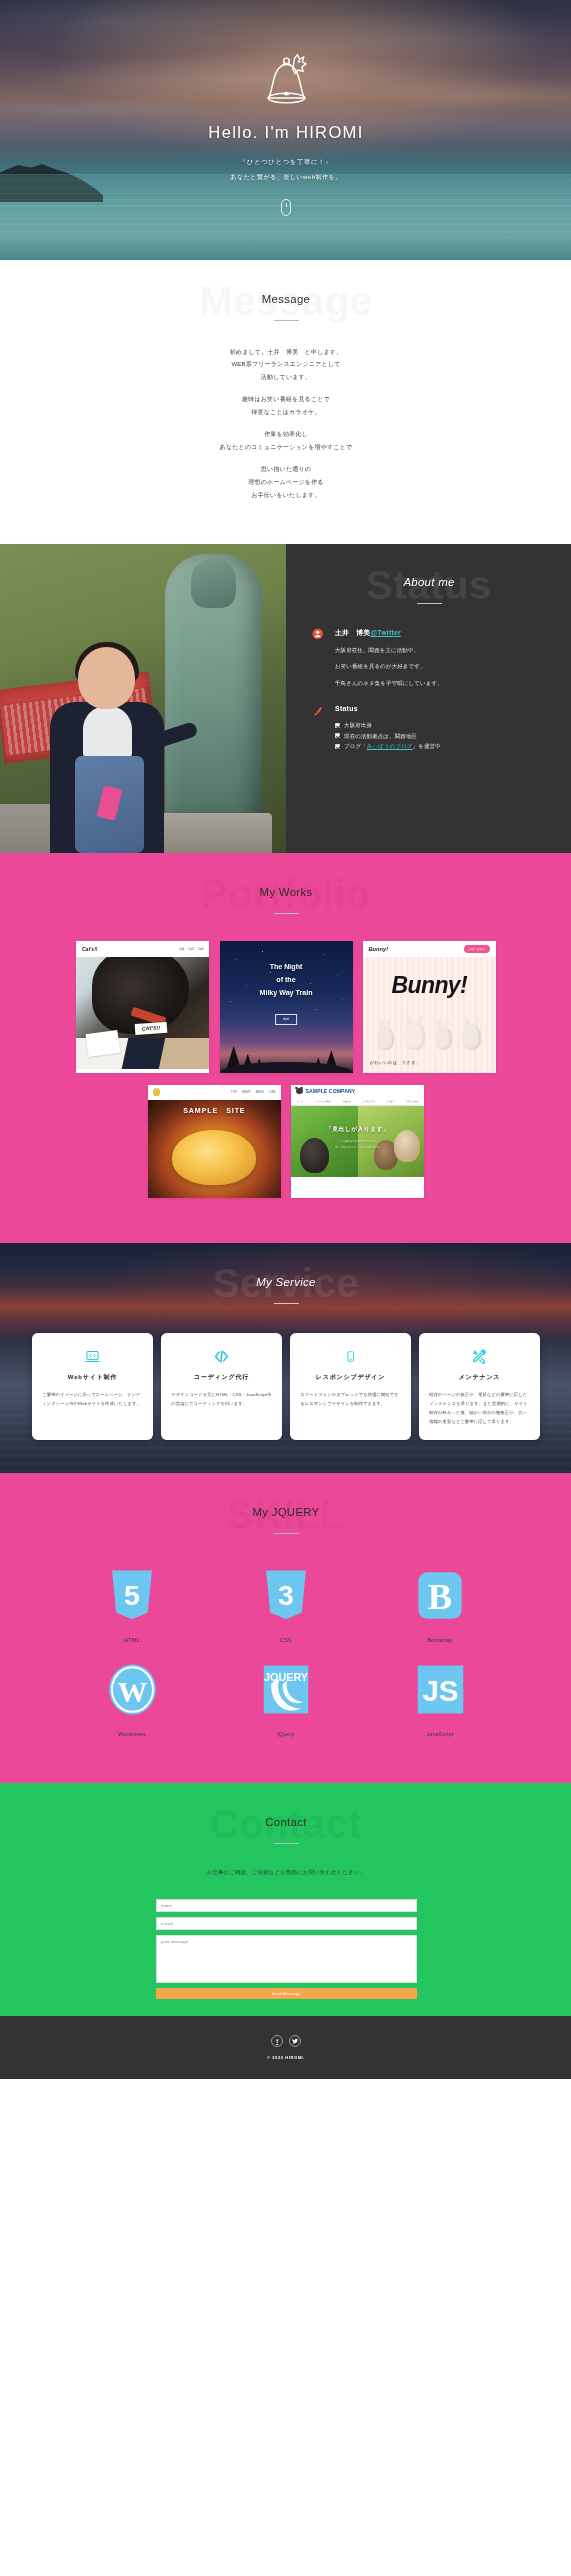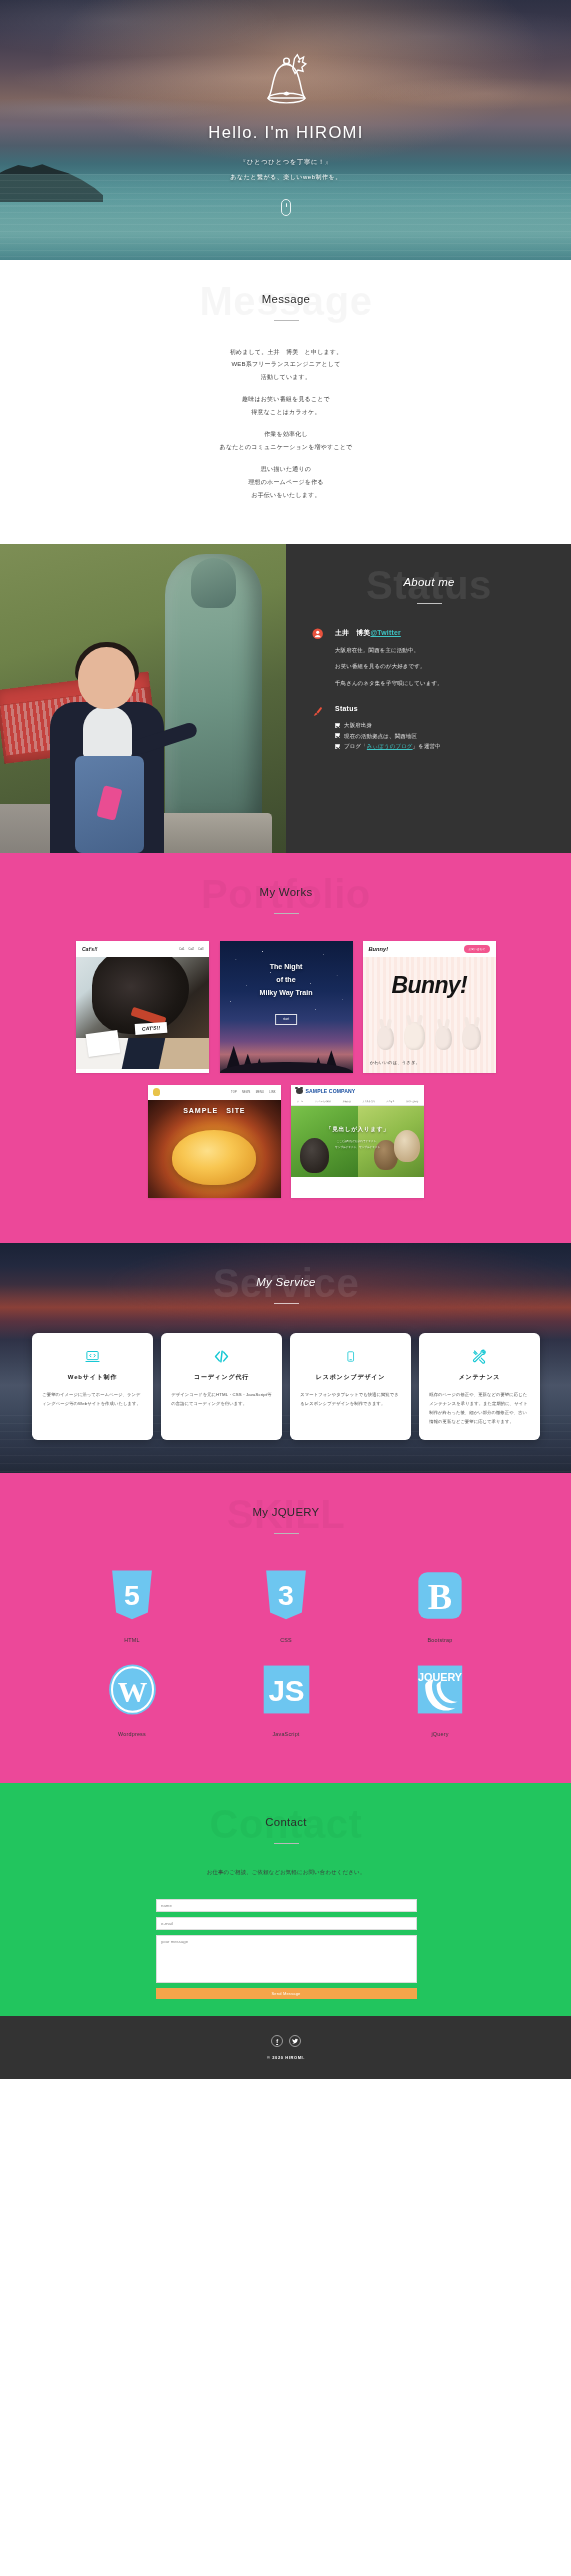--- a/index.html
+++ b/index.html
@@ -728,37 +728,37 @@
           <svg width="49" height="53" viewBox="0 0 86 92">
             <ellipse cx="43" cy="46" rx="41" ry="44" fill="#6dc6f0"></ellipse>
             <ellipse cx="43" cy="46" rx="36" ry="39" fill="none" stroke="#fff" stroke-width="3.5"></ellipse>
             <text x="43" y="68" text-anchor="middle" font-family="Liberation Serif, serif" font-size="52" font-weight="700" fill="#fff">W</text>
           </svg>
         </div>
         <div class="skill-label">Wordpress</div>
       </div>
       <div class="skill-item">
         <div class="skill-badge">
-          <svg width="47" height="49" viewBox="0 0 82 86">
-            <rect x="1" y="1" width="80" height="84" fill="#6dc6f0"></rect>
-            <text x="41" y="64" text-anchor="middle" font-family="Liberation Sans, sans-serif" font-size="52" font-weight="700" fill="#fff">JS</text>
-          </svg>
-        </div>
-        <div class="skill-label">JavaScript</div>
-      </div>
-      <div class="skill-item">
-        <div class="skill-badge">
           <svg width="46" height="49" viewBox="0 0 80 86">
             <rect x="1" y="1" width="78" height="84" fill="#6dc6f0"></rect>
             <text x="40" y="28" text-anchor="middle" font-family="Liberation Sans, sans-serif" font-size="19" font-weight="700" fill="#fff">JQUERY</text>
             <path d="M14 36c0 26 16 44 36 44 7 0 13-2 17-5-6 2-12 1-18-2C36 67 26 52 26 38c0-5 1-9 3-13-9 2-15 6-15 11z" fill="#fff"></path>
             <path d="M34 36c0 19 12 31 26 31 4 0 8-1 11-3-4 1-9 0-13-2-10-5-17-16-17-26 0-3 .5-6 1.5-8-5 2-8.5 5-8.5 8z" fill="#fff"></path>
           </svg>
         </div>
         <div class="skill-label">jQuery</div>
+      </div>
+      <div class="skill-item">
+        <div class="skill-badge">
+          <svg width="47" height="49" viewBox="0 0 82 86">
+            <rect x="1" y="1" width="80" height="84" fill="#6dc6f0"></rect>
+            <text x="41" y="64" text-anchor="middle" font-family="Liberation Sans, sans-serif" font-size="52" font-weight="700" fill="#fff">JS</text>
+          </svg>
+        </div>
+        <div class="skill-label">JavaScript</div>
       </div>
     </div>
 </section>
 
 <section class="section contact-sec">
   <div class="sec-head">
     <div class="ghost">Contact</div>
     <h2 class="sec-title">Contact</h2>
     <div class="rule"></div>
   </div>

